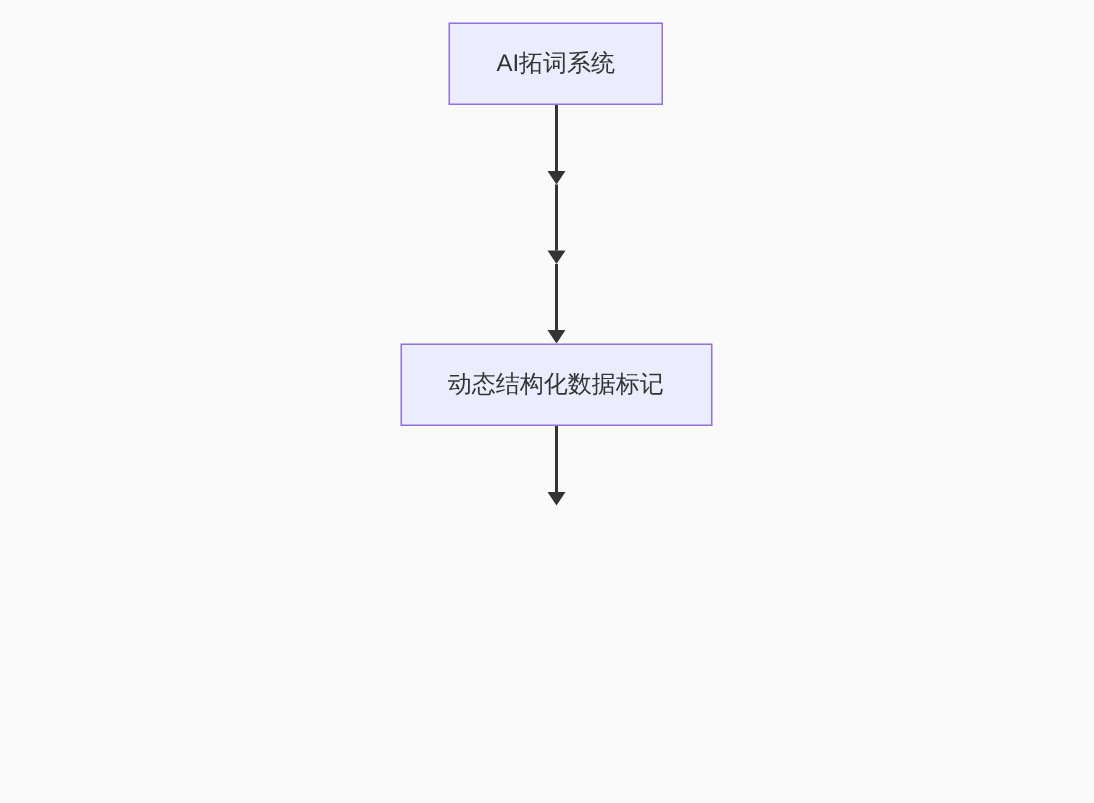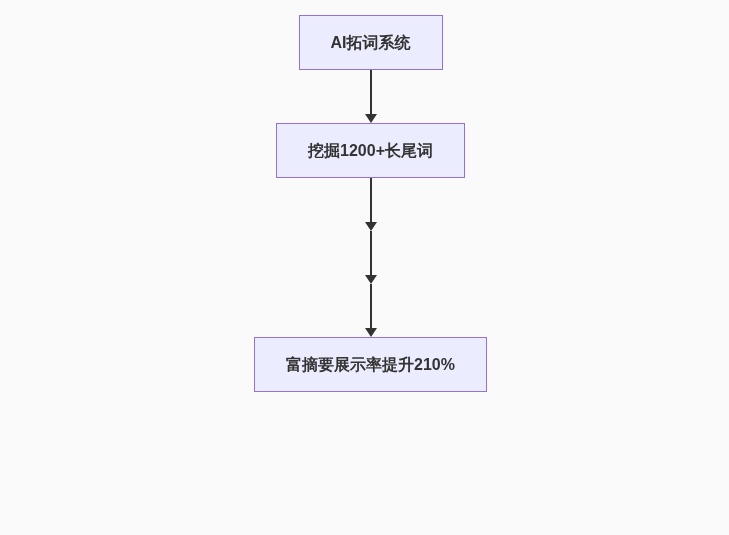--- a/index.html
+++ b/index.html
@@ -34,21 +34,20 @@
     box-sizing: border-box;
     background: var(--node-fill);
     border: 1px solid var(--node-border);
     color: var(--text-color);
     font-size: 16px;
     line-height: 19px;
     padding: 17px 31px;
     text-align: right;
     white-space: nowrap;
     flex: 0 0 auto;
-    font-weight: bold;
   }
   .arrow {
     flex: 0 0 auto;
     height: 53px;
     display: flex;
     flex-direction: column;
     align-items: center;
   }
   .arrow-line {
     flex: 1 1 auto;
@@ -71,38 +70,35 @@
 
   <div class="node">
     <span>AI拓词系统</span>
   </div>
 
   <div class="arrow">
     <div class="arrow-line"></div>
     <div class="arrow-head"></div>
   </div>
 
-  <div class="node">
-    <span>挖掘1200+长尾词</span>
-  </div>
-
-  <div class="arrow">
-    <div class="arrow-line"></div>
-    <div class="arrow-head"></div>
-  </div>
-
 
   <div class="arrow">
     <div class="arrow-line"></div>
     <div class="arrow-head"></div>
   </div>
 
 
   <div class="arrow">
     <div class="arrow-line"></div>
     <div class="arrow-head"></div>
   </div>
 
   <div class="node">
-    <span>富摘要展示率提升210%</span>
+    <span>动态结构化数据标记</span>
   </div>
+
+  <div class="arrow">
+    <div class="arrow-line"></div>
+    <div class="arrow-head"></div>
+  </div>
+
 
 </div>
 
 </body></html>

